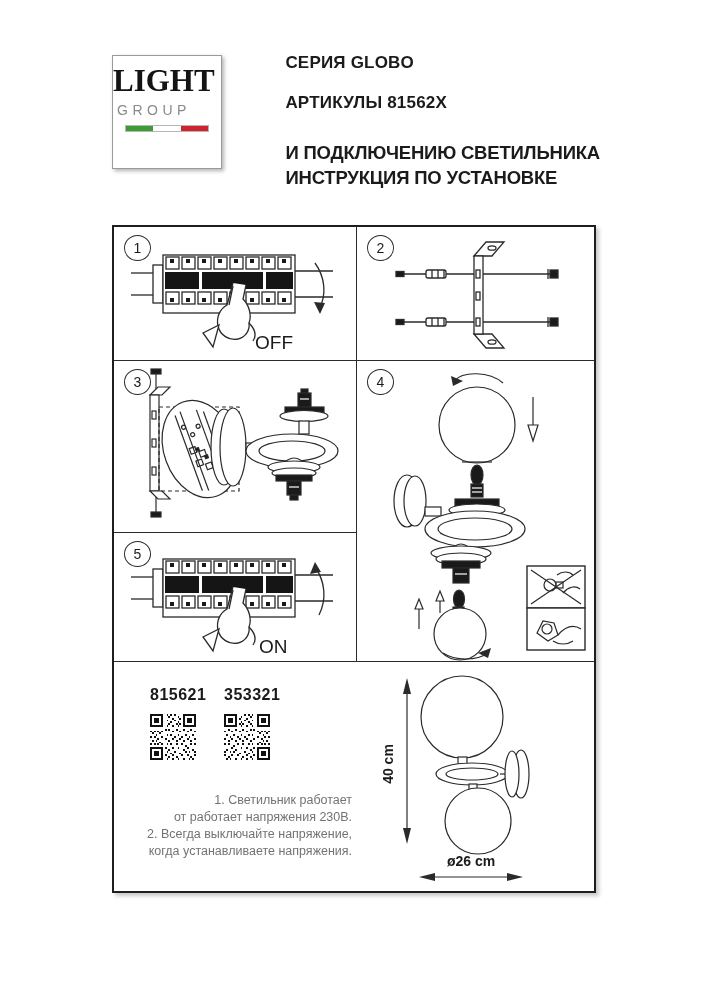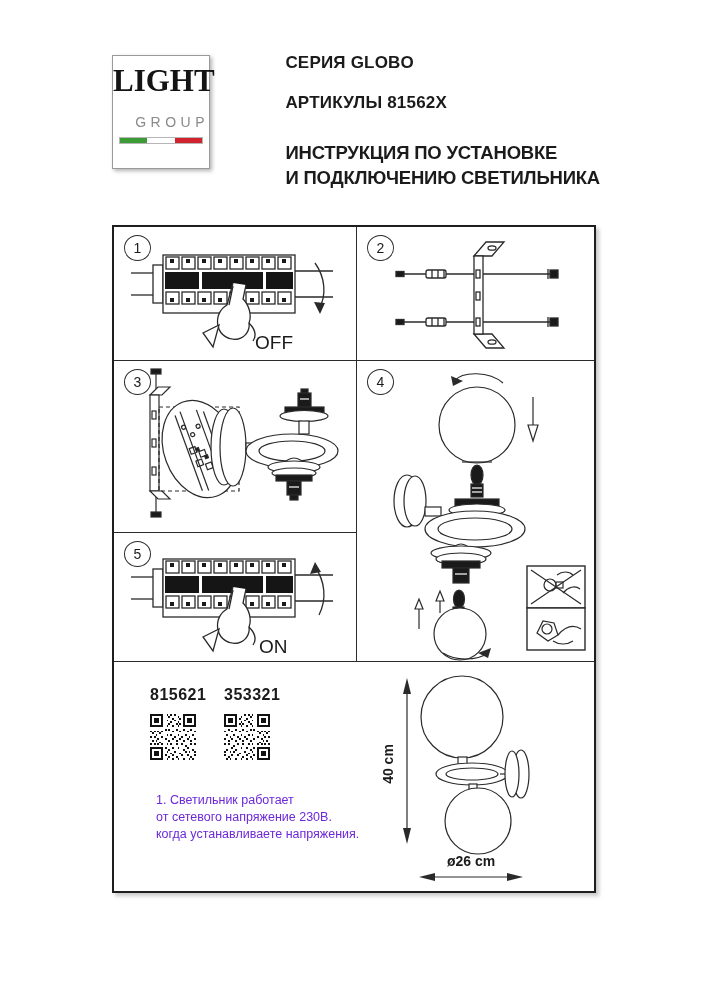--- a/index.html
+++ b/index.html
@@ -1,70 +1,70 @@
 <!DOCTYPE html>
 <html><head>
 <meta charset="utf-8">
 <style>
   html,body{margin:0;padding:0;background:#fff;}
   .page{position:relative;width:707px;height:1000px;background:#fff;overflow:hidden;
         font-family:"Liberation Sans","DejaVu Sans",sans-serif;color:#1b1b1b;}
   
-  .logo-box{position:absolute;left:112px;top:55px;width:98px;height:114px;background:#fff;
-            border:1px solid #9a9a9a;box-shadow:2px 2px 4px rgba(0,0,0,.3);text-align:right;box-sizing:border-box;padding-top:11px;}
+  .logo-box{position:absolute;left:112px;top:55px;width:110px;height:114px;background:#fff;
+            border:1px solid #9a9a9a;box-shadow:2px 2px 4px rgba(0,0,0,.3);text-align:left;box-sizing:border-box;padding-top:11px;}
   .logo-word{font-family:"Liberation Serif","DejaVu Serif",serif;font-weight:bold;font-size:31px;line-height:27px;color:#141414;letter-spacing:0;}
-  .logo-group{font-size:14px;letter-spacing:4.5px;color:#8a8a8a;margin-top:20px;margin-left:4px;}
+  .logo-group{font-size:14px;letter-spacing:4.5px;color:#8a8a8a;margin-top:8px;margin-left:4px;}
   .flag{width:84px;height:7px;margin:7px auto 0;border:1px solid #b5b5b5;display:flex;box-sizing:border-box;}
   .flag>div{flex:1;}
   .title-block{position:absolute;right:107px;top:53px;font-weight:bold;}
   .t-series{font-size:17px;line-height:20px;letter-spacing:.2px;}
   .t-articles{font-size:17px;line-height:20px;margin-top:20px;letter-spacing:.2px;}
   .t-instr{font-size:18.5px;line-height:25px;margin-top:27px;letter-spacing:-.2px;}
   
   .grid{position:absolute;left:112px;top:225px;width:484px;height:668px;border:2px solid #1e1e1e;
         box-sizing:border-box;background:#fff;box-shadow:3px 3px 4px rgba(0,0,0,.22);}
   .cell{position:absolute;box-sizing:border-box;border-color:#2b2b2b;}
   .c1{left:0;top:0;width:243px;height:134px;border-right:1.4px solid #2b2b2b;border-bottom:1.4px solid #2b2b2b;}
   .c2{left:243px;top:0;width:237px;height:134px;border-bottom:1.4px solid #2b2b2b;}
   .c3{left:0;top:134px;width:243px;height:172px;border-right:1.4px solid #2b2b2b;border-bottom:1.4px solid #2b2b2b;}
   .c4{left:243px;top:134px;width:237px;height:301px;border-bottom:1.4px solid #2b2b2b;}
   .c5{left:0;top:306px;width:243px;height:129px;border-right:1.4px solid #2b2b2b;border-bottom:1.4px solid #2b2b2b;}
-  .c6{left:0;top:435px;width:480px;height:229px;}
+  .c6{left:0;top:435px;width:480px;height:229px;text-align:right;}
   .badge{position:absolute;left:10px;top:8px;width:27px;height:26px;border:1.5px solid #2b2b2b;border-radius:50%;
          display:flex;align-items:center;justify-content:center;font-size:14px;background:#fff;box-sizing:border-box;}
   .art{position:absolute;}
   svg text{font-family:"Liberation Sans","DejaVu Sans",sans-serif;}
   .svglbl{font-size:19px;fill:#1b1b1b;}
   .dimlbl{font-size:14px;font-weight:bold;fill:#1b1b1b;}
   
   .article-num{position:absolute;top:24px;font-weight:bold;font-size:16px;letter-spacing:.5px;}
   .qr{position:absolute;top:52px;width:46px;height:46px;}
-  .notes{position:absolute;left:42px;top:130px;font-size:12.5px;line-height:17px;color:#6d28d9;}
+  .notes{position:absolute;left:33px;top:130px;font-size:12.5px;line-height:17px;color:#737373;}
 </style>
 </head>
 <body>
 
 <div class="page">
 
   <div class="logo-box">
     <div class="logo-word">LIGHT</div>
     <div class="logo-group">GROUP</div>
     <div class="flag">
       <div style="background:#3d9b35"></div>
       <div style="background:#ffffff"></div>
       <div style="background:#d0232e"></div>
     </div>
   </div>
 
   <div class="title-block">
     <div class="t-series">СЕРИЯ GLOBO</div>
     <div class="t-articles">АРТИКУЛЫ 81562X</div>
     <div class="t-instr">
+      <div>И ПОДКЛЮЧЕНИЮ СВЕТИЛЬНИКА</div>
       <div>ИНСТРУКЦИЯ ПО УСТАНОВКЕ</div>
-      <div>И ПОДКЛЮЧЕНИЮ СВЕТИЛЬНИКА</div>
     </div>
   </div>
 
   <div class="grid">
 
     <div class="cell c1">
       <div class="badge">1</div>
       <svg class="art" style="left:15px;top:12px" width="214" height="118" viewBox="0 0 214 118">
         <g stroke="#2a2a2a" stroke-width="1.3" fill="none">
           <line x1="2" y1="34" x2="24" y2="34"></line>
@@ -388,21 +388,22 @@
             <rect x="2" y="20" width="3" height="3" fill="#111"></rect>
           <path fill="#111" d="M9 0h1v1h-1zM11 0h1v1h-1zM13 0h1v1h-1zM15 1h1v1h-1zM10 1h1v1h-1zM12 2h1v1h-1zM16 2h1v1h-1zM9 3h1v1h-1zM13 3h1v1h-1zM15 4h1v1h-1zM11 4h1v1h-1zM10 5h1v1h-1zM14 5h1v1h-1zM16 5h1v1h-1zM9 6h1v1h-1zM12 6h1v1h-1zM15 6h1v1h-1zM0 9h1v1h-1zM2 9h1v1h-1zM4 9h1v1h-1zM6 9h1v1h-1zM1 10h1v1h-1zM3 11h1v1h-1zM5 10h1v1h-1zM0 12h1v1h-1zM2 12h1v1h-1zM4 13h1v1h-1zM6 12h1v1h-1zM1 14h1v1h-1zM3 14h1v1h-1zM5 15h1v1h-1zM0 16h1v1h-1zM2 16h1v1h-1zM4 16h1v1h-1zM6 16h1v1h-1zM8 8h1v1h-1zM10 8h1v1h-1zM12 9h1v1h-1zM14 8h1v1h-1zM16 9h1v1h-1zM18 8h1v1h-1zM20 9h1v1h-1zM22 8h1v1h-1zM24 9h1v1h-1zM9 11h1v1h-1zM11 11h1v1h-1zM13 12h1v1h-1zM15 11h1v1h-1zM17 12h1v1h-1zM19 11h1v1h-1zM21 12h1v1h-1zM23 11h1v1h-1zM8 13h1v1h-1zM10 14h1v1h-1zM12 13h1v1h-1zM14 14h1v1h-1zM16 13h1v1h-1zM18 14h1v1h-1zM20 13h1v1h-1zM22 14h1v1h-1zM24 13h1v1h-1zM9 16h1v1h-1zM11 16h1v1h-1zM14 16h1v1h-1zM17 16h1v1h-1zM19 17h1v1h-1zM22 16h1v1h-1zM24 16h1v1h-1zM8 18h1v1h-1zM10 19h1v1h-1zM12 18h1v1h-1zM15 18h1v1h-1zM18 19h1v1h-1zM20 18h1v1h-1zM23 19h1v1h-1zM9 20h1v1h-1zM11 21h1v1h-1zM13 20h1v1h-1zM16 21h1v1h-1zM19 20h1v1h-1zM21 20h1v1h-1zM24 20h1v1h-1zM8 22h1v1h-1zM10 23h1v1h-1zM12 22h1v1h-1zM14 23h1v1h-1zM17 22h1v1h-1zM20 22h1v1h-1zM22 23h1v1h-1zM24 22h1v1h-1zM9 24h1v1h-1zM12 24h1v1h-1zM15 24h1v1h-1zM18 24h1v1h-1zM21 24h1v1h-1zM23 24h1v1h-1z"></path>
         </g>
       </svg>
       <svg class="qr" style="left:110px" viewBox="0 0 25 25" shape-rendering="crispEdges">
         <use href="#qrsym" transform="translate(25 0) scale(-1 1)"></use>
       </svg>
 
       <div class="notes">
         <div>1. Светильник работает</div>
-        <div>от сетевого напряжение 230В.</div>
+        <div>от работает напряжения 230В.</div>
+        <div>2. Всегда выключайте напряжение,</div>
         <div>когда устанавливаете напряжения.</div>
       </div>
 
       <svg class="art" style="left:255px;top:2px" width="182" height="224" viewBox="0 0 182 224">
         <g stroke="#2a2a2a" stroke-width="1.2" fill="none">
 
           <line x1="38" y1="26" x2="38" y2="168"></line>
           <polygon points="34,30 42,30 38,14" fill="#2a2a2a" stroke="none"></polygon>
           <polygon points="34,164 42,164 38,180" fill="#2a2a2a" stroke="none"></polygon>
 

